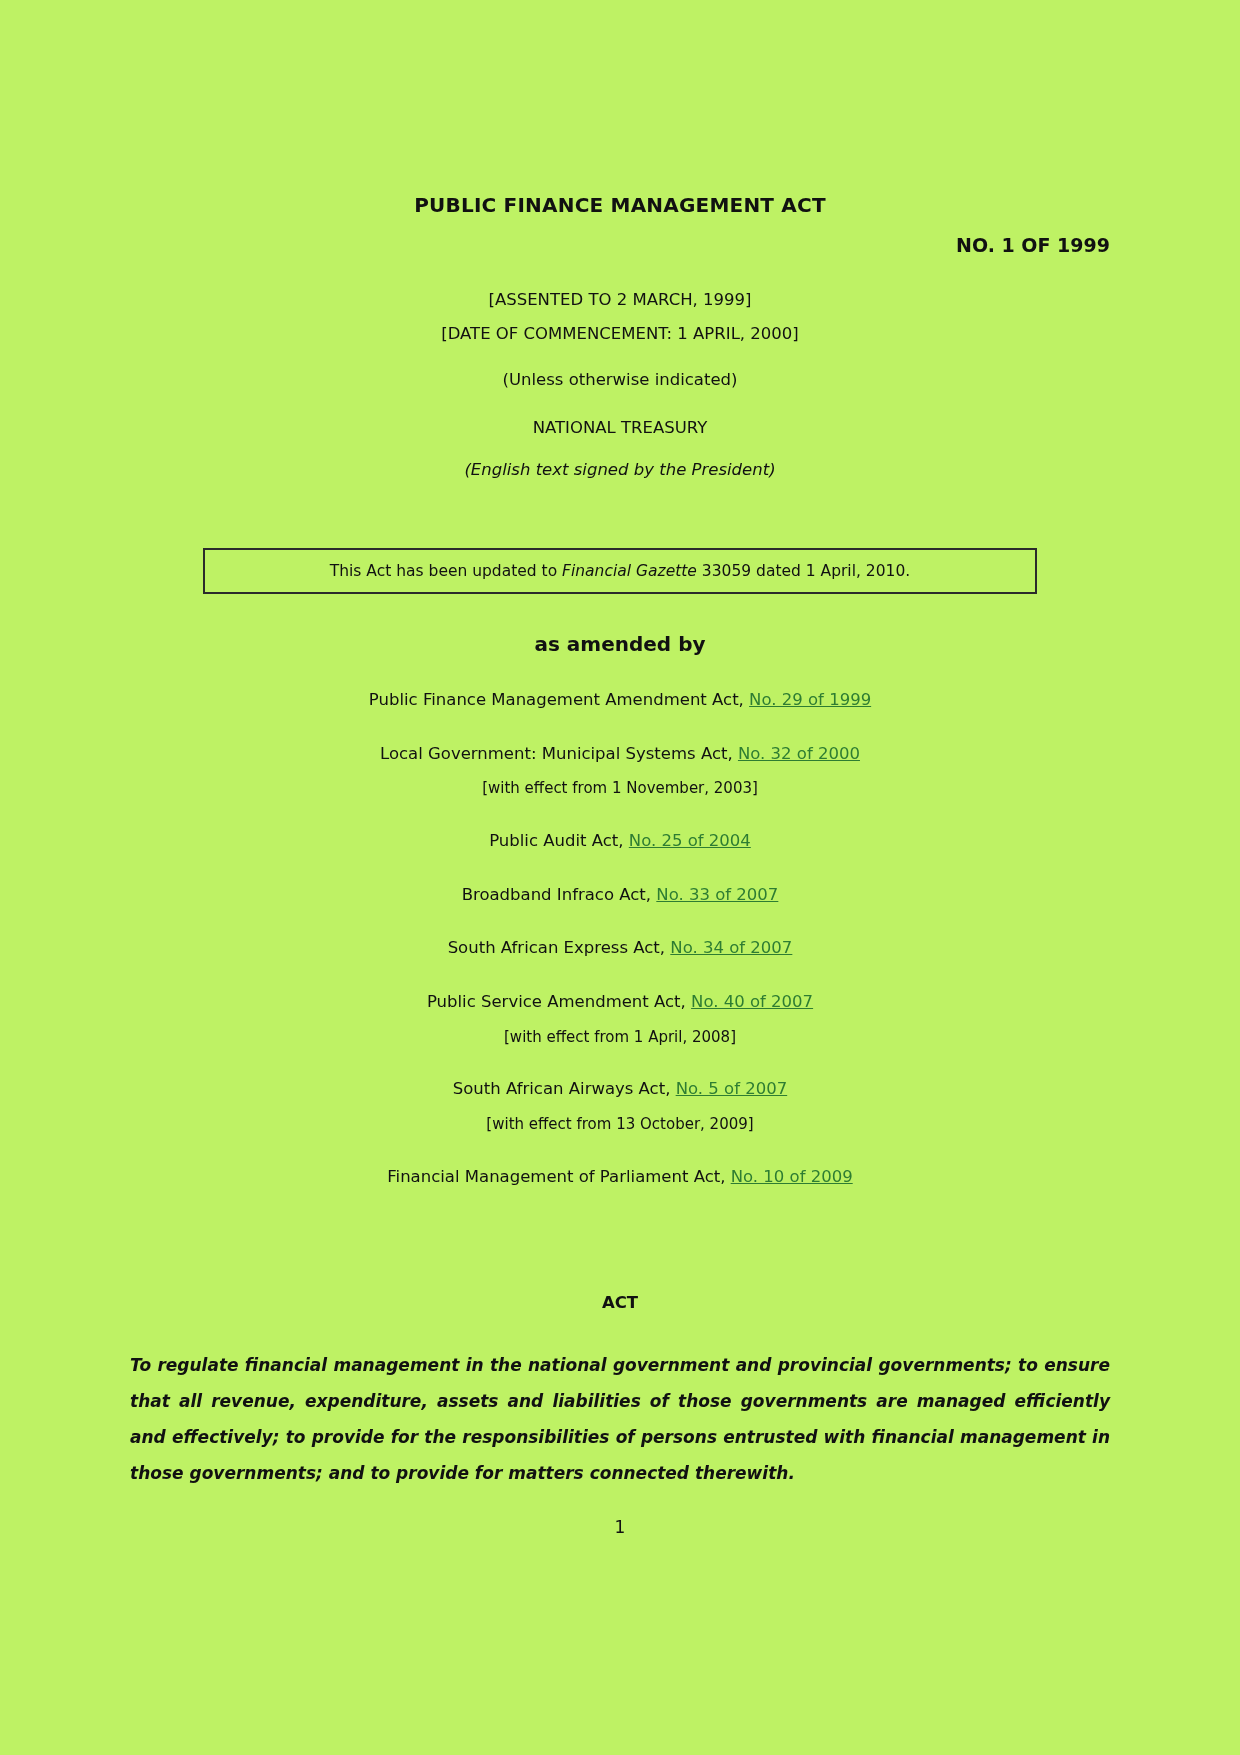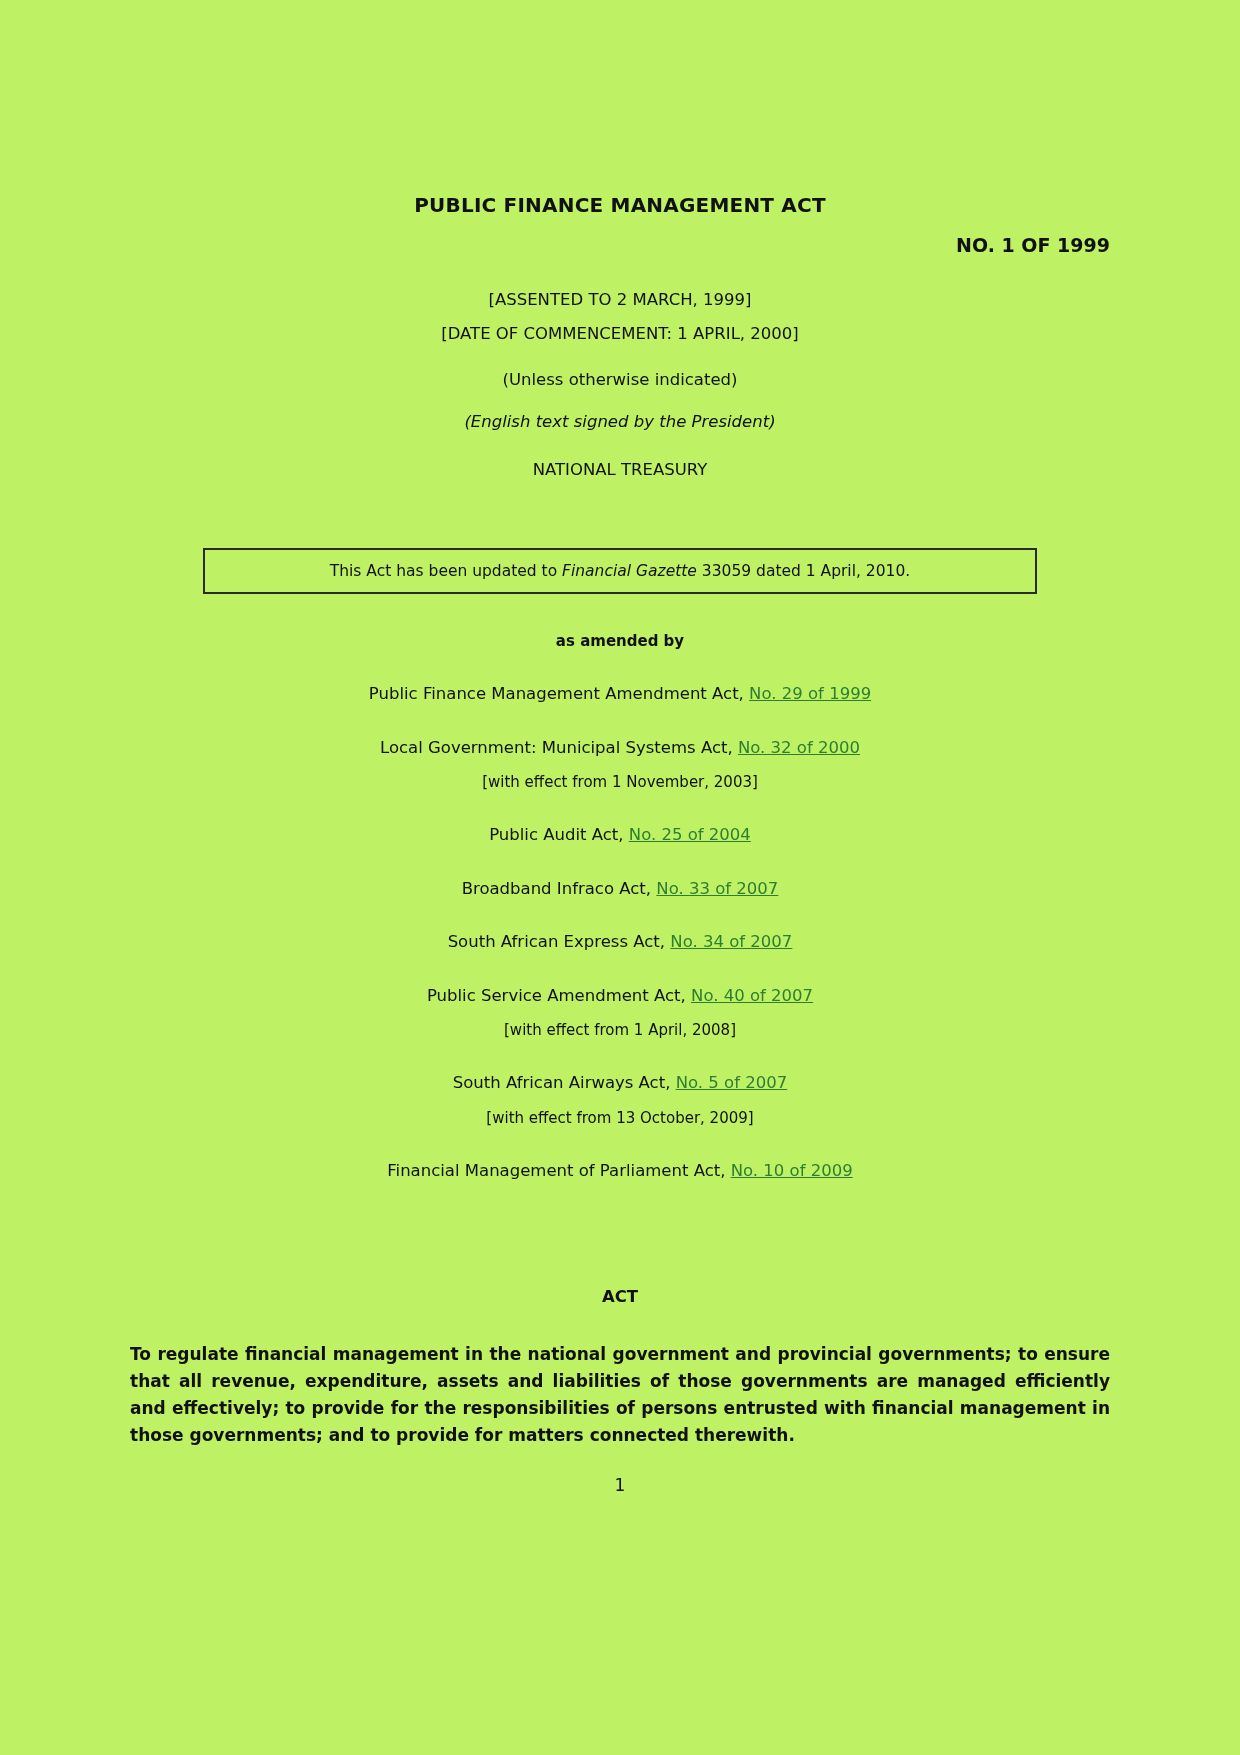--- a/index.html
+++ b/index.html
@@ -46,21 +46,21 @@
     margin: 68px 73px 0 73px;
     border: 2px solid #2b2b2b;
     padding: 12px 10px;
     text-align: center;
     font-size: 15.5px;
   }
   .update-box em { font-style: italic; }
 
   .amended-heading {
     margin-top: 38px;
-    font-size: 15px;
+    font-size: 20px;
     font-weight: 700;
   }
 
   .amend-line {
     margin-top: 33px;
     text-align: center;
     font-size: 16.5px;
   }
   .amend-note {
     margin-top: 15px;
@@ -76,43 +76,44 @@
 
   .act-heading {
     margin-top: 106px;
     font-size: 16.5px;
     font-weight: 700;
   }
   .preamble {
     margin-top: 33px;
     font-size: 17px;
     font-weight: 700;
-    line-height: 27px;
+    line-height: 36px;
     text-align: justify;
+    font-style: italic;
   }
   .page-number {
     margin-top: 26px;
     text-align: center;
     font-size: 17px;
   }
 </style>
 </head>
 <body>
 
 <div class="page">
   <div class="content">
 
     <div class="title">PUBLIC FINANCE MANAGEMENT ACT</div>
     <div class="subtitle">NO. 1 OF 1999</div>
 
     <p class="center hdr-line assented">[ASSENTED TO 2 MARCH, 1999]</p>
     <p class="center hdr-line commencement">[DATE OF COMMENCEMENT: 1 APRIL, 2000]</p>
     <p class="center hdr-line unless">(Unless otherwise indicated)</p>
+    <p class="center hdr-line treasury">NATIONAL TREASURY</p>
     <p class="center hdr-line signed">(English text signed by the President)</p>
-    <p class="center hdr-line treasury">NATIONAL TREASURY</p>
 
     <div class="update-box">
       <span>This Act has been updated to </span><em>Financial Gazette</em><span> 33059 dated 1 April, 2010.</span>
     </div>
 
     <p class="center amended-heading">as amended by</p>
 
     <div id="amendments-list">
         <p class="amend-line"><span>Public Finance Management Amendment Act, </span><a href="#" class="green-link">No. 29 of 1999</a></p>
         <p class="amend-line"><span>Local Government: Municipal Systems Act, </span><a href="#" class="green-link">No. 32 of 2000</a></p>

